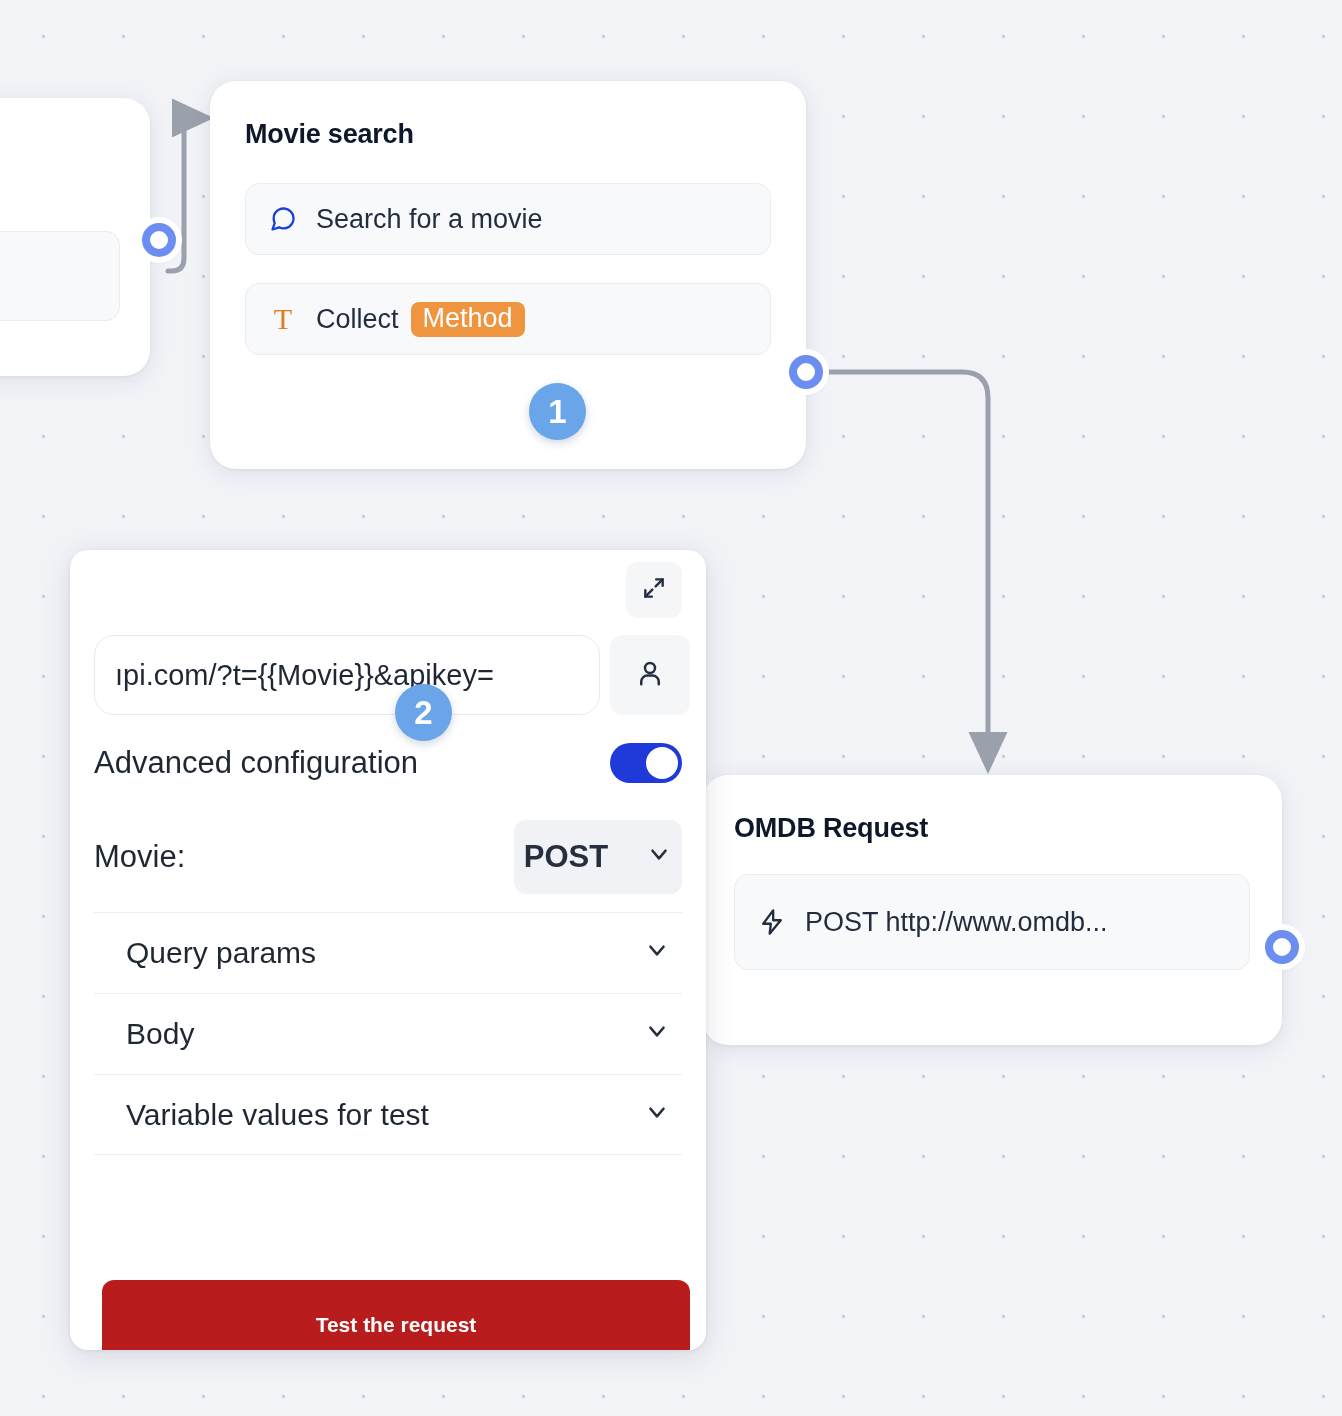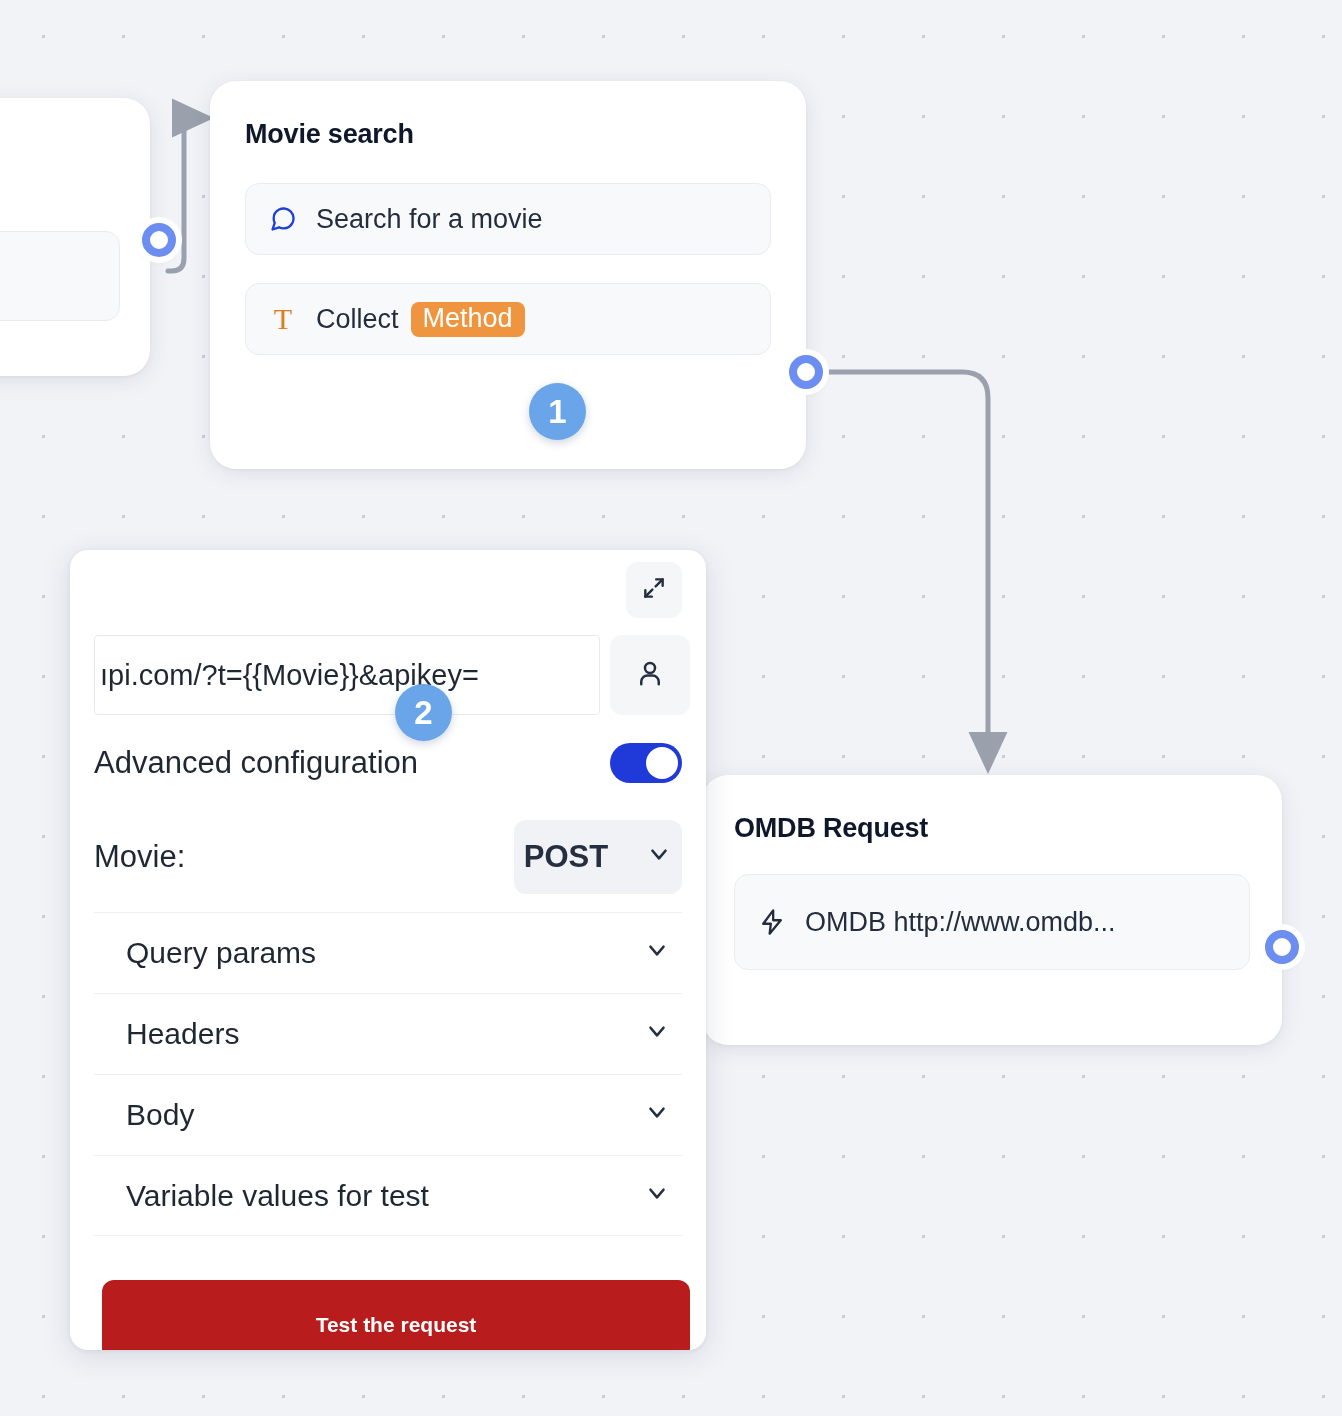--- a/index.html
+++ b/index.html
@@ -117,24 +117,24 @@
     cursor: pointer;
   }
   .url-row {
     position: absolute;
     left: 24px; top: 85px;
     display: flex; gap: 10px;
   }
   .url-input {
     width: 506px; height: 80px;
     border: 1px solid #e6e9ee;
-    border-radius: 4px;
+    border-radius: 20px;
     background: #ffffff;
     display: flex; align-items: center;
-    padding: 0 5px;
+    padding: 0 20px;
     overflow: hidden;
     white-space: nowrap;
     font-size: 29px;
     color: #1f2733;
   }
   .url-btn {
     width: 80px; height: 80px;
     border-radius: 12px;
     background: #f5f6f8;
     display: flex; align-items: center; justify-content: center;
@@ -269,21 +269,21 @@
   </div>
 
   <div class="node" id="node-omdb">
     <div class="node-title">OMDB Request</div>
     <div class="node-row">
       <span class="ico">
         <svg width="28" height="30" viewBox="0 0 24 24" fill="none" stroke="#242d3d" stroke-width="2" stroke-linecap="round" stroke-linejoin="round">
           <path d="M13 2 L4.5 13.5 H11 L10 22 L19.5 10.5 H13 Z"></path>
         </svg>
       </span>
-      <span>OMDB http://www.omdb...</span>
+      <span>POST http://www.omdb...</span>
     </div>
     <div class="port" style="right:-17px; top:155px;"></div>
   </div>
 
   <div id="config-panel">
 
     <div id="expand-btn">
       <span>
         <svg width="26" height="26" viewBox="0 0 24 24" fill="none" stroke="#252f40" stroke-width="2.2" stroke-linecap="round" stroke-linejoin="round">
           <polyline points="14,4 20,4 20,10"></polyline>
@@ -330,43 +330,35 @@
     <div class="accordion">
       <div class="acc-item">
         <span>Query params</span>
         <span>
           <svg width="26" height="26" viewBox="0 0 24 24" fill="none" stroke="#252f40" stroke-width="2.4" stroke-linecap="round" stroke-linejoin="round">
               <polyline points="6,9 12,16 18,9"></polyline>
             </svg>
         </span>
       </div>
       <div class="acc-item">
-        <span>Headers</span>
+        <span>Body</span>
         <span>
           <svg width="26" height="26" viewBox="0 0 24 24" fill="none" stroke="#252f40" stroke-width="2.4" stroke-linecap="round" stroke-linejoin="round">
               <polyline points="6,9 12,16 18,9"></polyline>
             </svg>
         </span>
       </div>
       <div class="acc-item">
-        <span>Body</span>
+        <span>Variable values for test</span>
         <span>
           <svg width="26" height="26" viewBox="0 0 24 24" fill="none" stroke="#252f40" stroke-width="2.4" stroke-linecap="round" stroke-linejoin="round">
               <polyline points="6,9 12,16 18,9"></polyline>
             </svg>
         </span>
       </div>
-      <div class="acc-item">
-        <span>Variable values for test</span>
-        <span>
-          <svg width="26" height="26" viewBox="0 0 24 24" fill="none" stroke="#252f40" stroke-width="2.4" stroke-linecap="round" stroke-linejoin="round">
-              <polyline points="6,9 12,16 18,9"></polyline>
-            </svg>
-        </span>
-      </div>
     </div>
 
     <div id="test-btn">Test the request</div>
   </div>
 
   <div class="step-badge" id="badge-1">1</div>
   <div class="step-badge" id="badge-2">2</div>
 
 </div>
 

